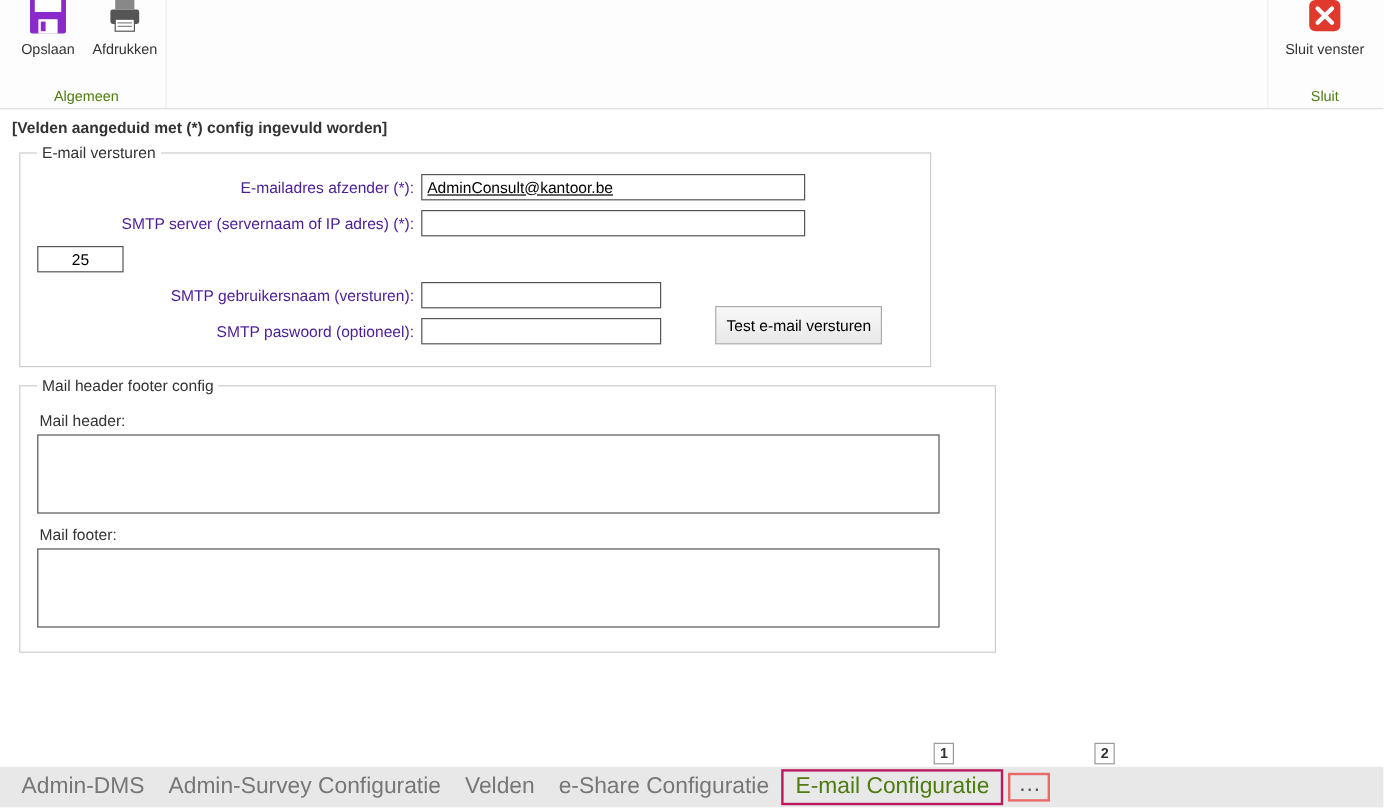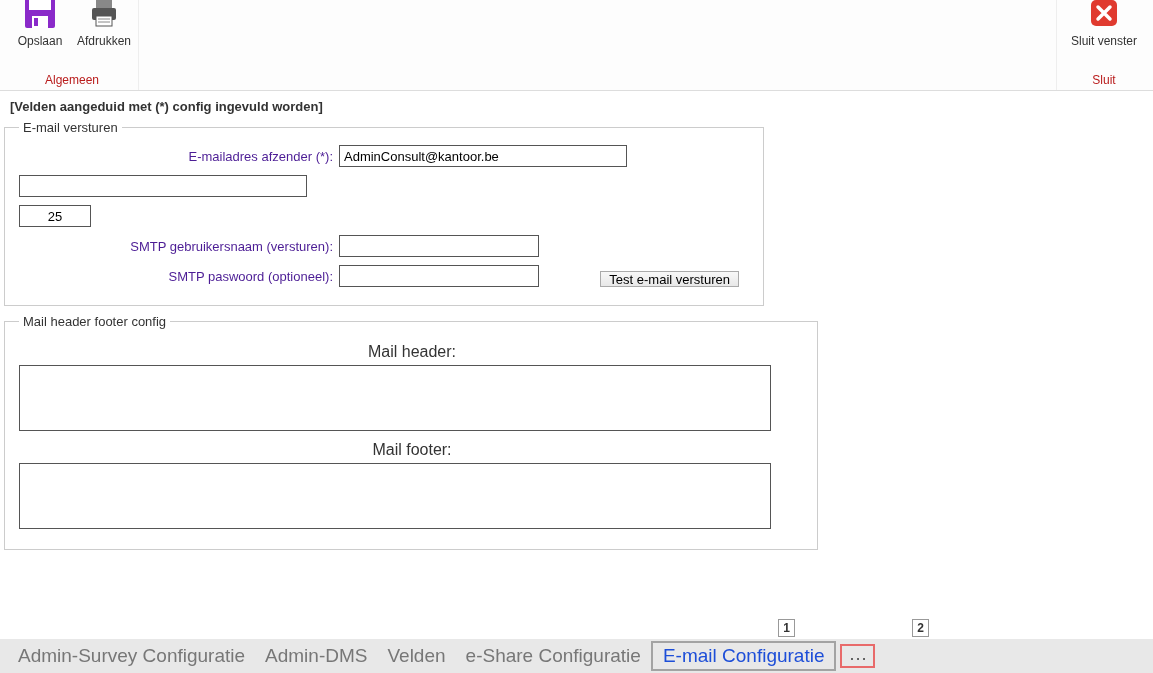--- a/index.html
+++ b/index.html
@@ -5,43 +5,43 @@
   * { box-sizing: border-box; }
   html, body { margin:0; padding:0; font-family: "Segoe UI", Arial, sans-serif; font-size:13px; color:#333; background:#fff; }
   .app { width:1153px; height:673px; border-top:1px solid #ddd; position:relative; background:#fff; display:flex; flex-direction:column; }
   .titlebar-partial { text-align:center; height:0; margin-top:-14px; }
   .titlebar-partial span { color:#666; font-size:14px; }
   .ribbon { height:104px; border-bottom:1px solid #ddd; display:flex; justify-content:space-between; align-items:stretch; padding:0 6px; background:#fdfdfd; }
   .ribbon-group-left, .ribbon-group-right { display:flex; align-items:flex-start; }
   .ribbon-group { display:flex; flex-direction:column; height:100%; border-right:1px solid #eee; padding:0 8px; }
   .ribbon-group.last { border-right:none; padding:0 4px 0 8px; border-left:1px solid #eee; }
   .ribbon-items { display:flex; gap:12px; padding-top:6px; flex:1; }
-  .ribbon-group-label { text-align:center; font-size:12px; color:#b91c1c; padding-bottom:3px; }
+  .ribbon-group-label { text-align:center; font-size:12px; color:#4d7c0f; padding-bottom:3px; }
   .ribbon-button { display:flex; flex-direction:column; align-items:center; width:52px; cursor:pointer; }
   .ribbon-button .icon-wrap { height:40px; display:flex; align-items:center; justify-content:center; }
   .ribbon-button .label { font-size:12px; color:#333; text-align:center; line-height:1.2; margin-top:1px; }
   .content { flex:1; padding:4px 4px 0 4px; overflow:hidden; }
   .hint { font-weight:600; padding: 4px 4px 4px 6px; font-size:13px; }
-  fieldset { border:1px solid #ccc; margin:2px 0 8px 0; padding:10px 14px 10px 14px; }
+  fieldset { border:1px solid #ccc; margin:2px 0 8px 12px; padding:10px 30px 10px 14px; }
   legend { padding:0 4px; color:#333; font-size:13px; }
   .form-row { display:flex; align-items:center; margin-bottom:8px; }
   .form-label { width:320px; text-align:right; padding-right:6px; font-size:13px; color:#4c1d95; }
   .form-row input[type="text"] { height:22px; border:1px solid #555; padding:0 4px; font-size:13px; background:#fff; }
-  .input-wide { width:288px; }
+  .input-wide { width:320px;text-decoration:underline; }
   .input-narrow { width:72px; text-align:center; }
   .input-med { width:200px; }
   .test-btn-row { position:relative; }
-  .test-btn { position:absolute; right:10px; bottom:0; height:16px; padding:0 8px; font-size:13px; border:1px solid #aaa; background:linear-gradient(#f8f8f8,#e8e8e8); cursor:pointer; }
+  .test-btn { position:absolute; right:10px; bottom:0; height:32px; padding:0 8px; font-size:13px; border:1px solid #aaa; background:linear-gradient(#f8f8f8,#e8e8e8); cursor:pointer; }
   .fs-email { width:760px; position:relative; }
   .fs-mailconfig { width:814px; }
-  .textarea-label { font-size:16px; margin:4px 0 4px 2px;text-align:center; }
+  .textarea-label { font-size:13px; margin:4px 0 4px 2px; }
   textarea.mail-box { width:752px; height:66px; border:1px solid #555; resize:none; padding:4px; font-family:inherit; font-size:13px; background:#fff; display:block; margin-bottom:10px; }
   .bottom-tabs { height:34px; background:#e8e8e8; display:flex; align-items:center; padding:0 8px; font-size:19px; color:#777; position:absolute; bottom:0; left:0; right:0; }
   .tab { padding:2px 10px; cursor:pointer; }
-  .tab.active { color:#1d4ed8; border:2px solid #a3a3a3; }
+  .tab.active { color:#4d7c0f; border:2px solid #be185d; }
   .tab-more { padding:1px 6px 5px 6px; cursor:pointer; border:2px solid #e86a6a; font-size:19px; line-height:14px; color:#555; margin-left:4px; }
   .callout { position:absolute; background:#fff; border:1px solid #999; font-size:12px; font-weight:600; padding:0 4px; height:18px; line-height:16px; }
   .callout.c1 { bottom:36px; right:358px; }
   .callout.c2 { bottom:36px; right:224px; }
   
   .icon-save svg, .icon-print svg, .icon-close svg { display:block; }
 </style>
 </head>
 <body>
 
@@ -102,20 +102,21 @@
     <div class="hint">[Velden aangeduid met (*) config ingevuld worden]</div>
 
     <fieldset class="fs-email">
       <legend>E-mail versturen</legend>
 
       <div class="form-row">
         <div class="form-label">E-mailadres afzender (*):</div>
         <input type="text" class="input-wide" value="AdminConsult@kantoor.be" style="">
       </div>
       <div class="form-row">
+        <div class="form-label">SMTP server (servernaam of IP adres) (*):</div>
         <input type="text" class="input-wide" value="" style="">
       </div>
       <div class="form-row">
         <input type="text" class="input-narrow" value="25" style="">
       </div>
       <div class="form-row">
         <div class="form-label">SMTP gebruikersnaam (versturen):</div>
         <input type="text" class="input-med" value="" style="">
       </div>
       <div class="form-row test-btn-row">
@@ -131,20 +132,20 @@
       <textarea class="mail-box" style=""></textarea>
       <div class="textarea-label">Mail footer:</div>
       <textarea class="mail-box" style=""></textarea>
     </fieldset>
   </div>
 
   <div class="callout c1">1</div>
   <div class="callout c2">2</div>
 
   <div class="bottom-tabs">
+    <div class="tab">Admin-DMS</div>
     <div class="tab">Admin-Survey Configuratie</div>
-    <div class="tab">Admin-DMS</div>
     <div class="tab">Velden</div>
     <div class="tab">e-Share Configuratie</div>
     <div class="tab active">E-mail Configuratie</div>
     <div class="tab-more">…</div>
   </div>
 </div>
 
 </body></html>

